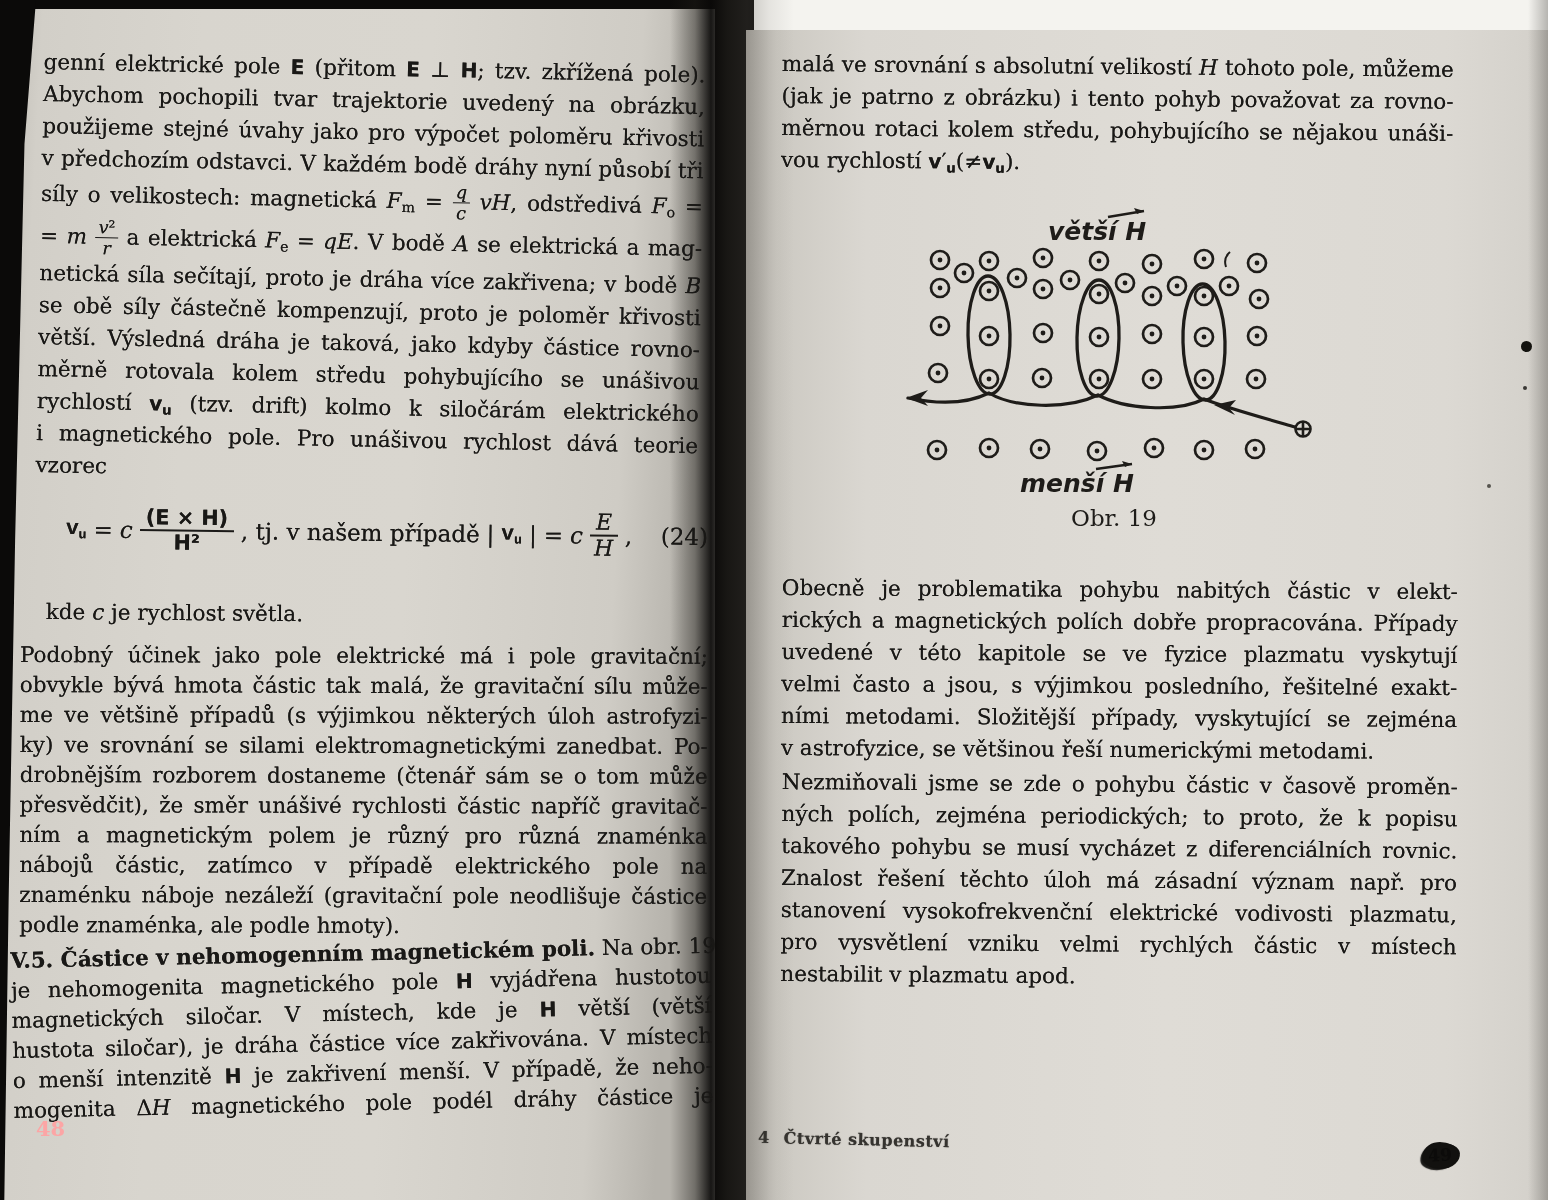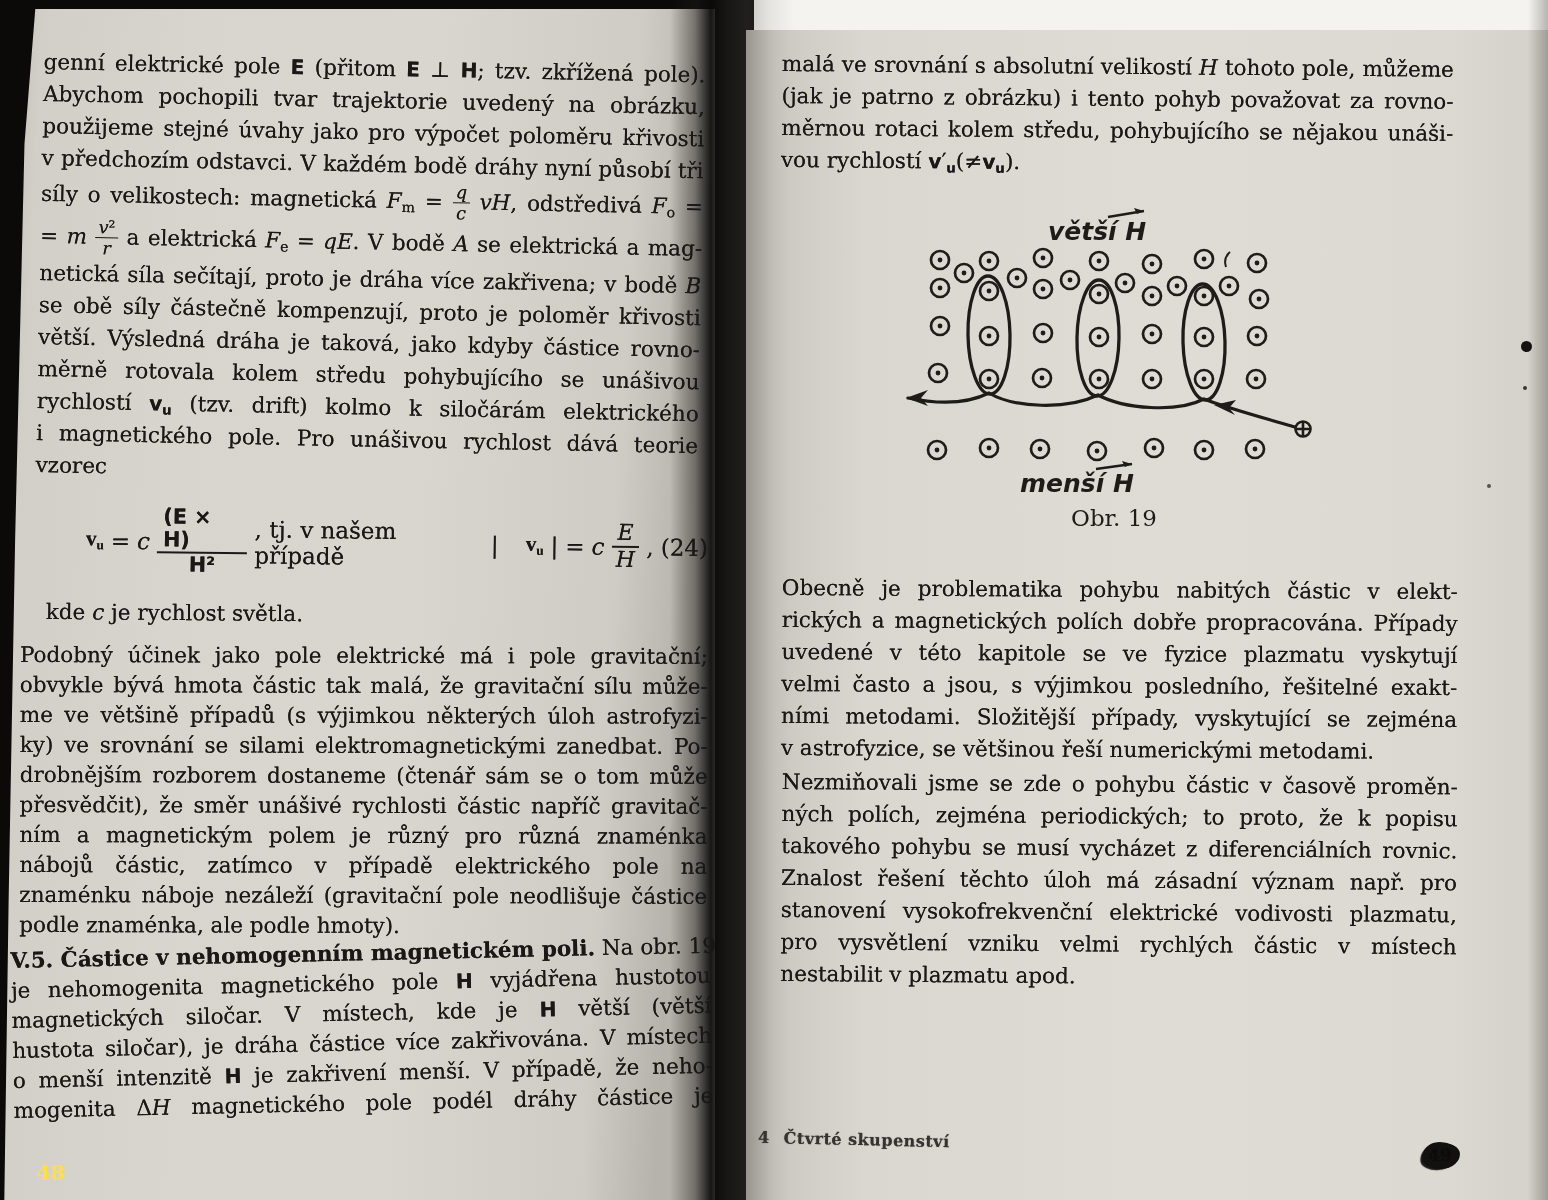--- a/index.html
+++ b/index.html
@@ -30,32 +30,32 @@
   .para i{font-style:italic;}
   .para sub{font-size:.66em;vertical-align:-.28em;line-height:0;}
   .ifr{display:inline-flex;flex-direction:column;align-items:center;font-size:.82em;
        line-height:1.15;vertical-align:middle;}
   .ifr .n{border-bottom:1.6px solid #191816;padding:0 3px;}
   .ifr .d{padding:0 3px;}
 
   #p1{left:44px;top:46px;width:662px;transform:rotate(1.15deg);}
   #formula{left:66px;top:508px;width:642px;transform:rotate(.7deg);display:flex;align-items:center;
            gap:7px;font-size:23px;text-shadow:0 0 .5px rgba(22,21,19,.85);}
-  #formula .vec{font-family:Liberation Serif, serif;font-weight:bold;font-size:.92em;margin-left:20px;}
+  #formula .vec{font-family:Liberation Mono, monospace;font-weight:bold;font-size:.92em;}
   #formula sub{font-size:.62em;vertical-align:-.3em;}
   #formula i{font-style:italic;}
   .frac{display:inline-flex;flex-direction:column;align-items:center;line-height:1.12;font-size:.95em;}
   .frac .num{border-bottom:2px solid #1b1a18;padding:0 6px;}
   .frac.bsans{font-family:"DejaVu Sans",sans-serif;font-weight:bold;font-size:.9em;}
   .frac.ital{font-style:italic;}
   .eqnum{margin-left:auto;}
   #kde{left:46px;top:596px;width:420px;transform:rotate(.5deg);}
   #p3{left:20px;top:640px;width:688px;line-height:30px;transform:rotate(.15deg);}
   #p4{left:10px;top:946px;width:700px;line-height:30px;transform:rotate(-1.25deg);}
-  #pageno-left{left:36px;top:1160px;font-size:21px;font-weight:bold;color:#fde047;}
+  #pageno-left{left:36px;top:1116px;font-size:21px;font-weight:bold;color:#fca5a5;}
 
   #rp1{left:782px;top:48px;width:672px;transform:rotate(.5deg);}
   #figure{left:862px;top:196px;}
   #rp2{left:782px;top:572px;width:676px;transform:rotate(.35deg);}
   #rp3{left:782px;top:766px;width:676px;transform:rotate(.45deg);}
   #footer-sig{left:758px;top:1130px;font-size:16px;font-weight:bold;color:#35332f;
               letter-spacing:.5px;transform:rotate(1.3deg);text-shadow:0 0 1px rgba(53,51,47,.7);}
   #footer-sig .gap{display:inline-block;width:14px;}
   #smudge{left:1422px;top:1142px;width:36px;height:26px;background:#12110f;
           border-radius:45% 55% 50% 50%/60% 45% 55% 40%;transform:rotate(-4deg);

